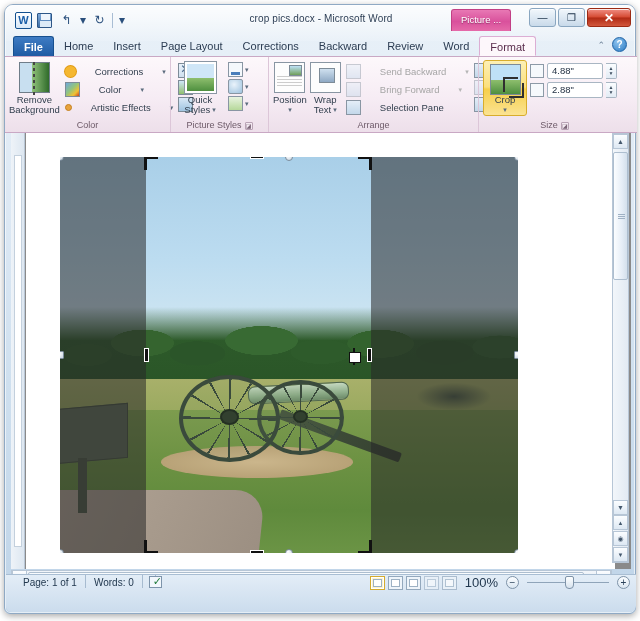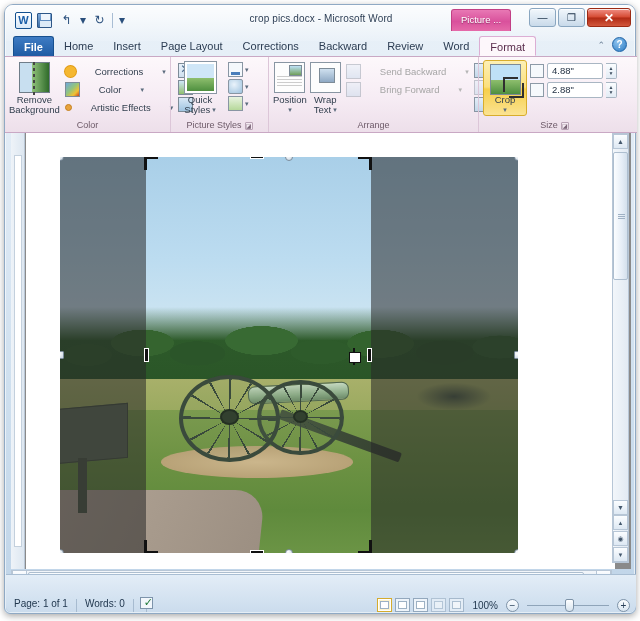--- a/index.html
+++ b/index.html
@@ -305,33 +305,33 @@
            background:linear-gradient(180deg,#fbfdff,#e6eef7 60%,#d4e0ec);
            border:1px solid #adbecf; border-radius:2px; }
   #hthumb::after{ content:"";position:absolute;left:50%;top:3px;width:5px;height:6px;margin-left:-2px;
            background:repeating-linear-gradient(90deg,#9fb1c4 0 1px,transparent 1px 2px);}
 
   
   #status-bar{
     position:absolute; left:1px; bottom:1px; width:630px; height:38px;
     background:linear-gradient(180deg,#e3edf7,#cbdced);
     border-top:1px solid #a9bed3; border-radius:0 0 6px 6px;
-    display:flex; align-items:flex-end; font-size:10px; color:#22384f;
+    display:flex; align-items:flex-start; font-size:10px; color:#22384f;padding-left:9px;
   }
   .sb-item{ padding:0 8px; height:16px; line-height:16px; white-space:nowrap; }
   .sb-div{ width:1px;height:13px;background:#a7bbd0; }
   #proof-icon{ width:15px;height:13px;position:relative; }
   #proof-icon::before{ content:"";position:absolute;left:0;top:1px;width:11px;height:10px;
                        background:#f2f7fc;border:1px solid #7d94ab; }
   #proof-icon::after{ content:"✓";position:absolute;left:4px;top:-2px;font-size:11px;color:#1f7a3a;}
   #view-buttons{ margin-left:auto; display:flex; align-items:center; gap:3px; padding-right:6px; }
   .vbtn{ width:15px;height:14px;border:1px solid #93a8bd;background:#eef4fa;position:relative; }
   .vbtn.active{ border:1px solid #d4ab2e;background:#fdf3cd;box-shadow:0 0 0 1px #fff inset; }
   .vbtn i{ position:absolute;left:2px;top:2px;right:2px;bottom:2px;background:#fff;border:1px solid #9db1c4;}
-  #zoom-pct{ font-size:10px;color:#22384f;padding:0 5px; }
+  #zoom-pct{ font-size:13px;color:#22384f;padding:0 5px; }
   .zoom-pm{ width:13px;height:13px;border-radius:50%;border:1px solid #7e93a8;
             background:linear-gradient(180deg,#fbfdff,#dae6f1);
             font-size:10px;line-height:11px;text-align:center;color:#2a415a; }
   #zoom-track{ width:82px;height:1px;background:#8fa4b9;position:relative;margin:0 5px; }
   #zoom-knob{ position:absolute; left:38px; top:-6px; width:9px; height:13px;
               background:linear-gradient(180deg,#fdfeff,#d7e3ee);
               border:1px solid #7e93a8; border-radius:2px 2px 4px 4px; }
 </style>
 </head>
 <body>
@@ -466,20 +466,24 @@
         <div style="display:flex;flex-direction:column;gap:1px;padding-top:3px;">
           <div class="smallitem disabled">
             <span class="ic ic-16 ic-arr" style="opacity:.45"></span>
             <span>Send Backward</span>
             <span class="caret disabled">▾</span>
           </div>
           <div class="smallitem disabled">
             <span class="ic ic-16 ic-arr" style="opacity:.45"></span>
             <span>Bring Forward</span>
             <span class="caret disabled">▾</span>
+          </div>
+          <div class="smallitem">
+            <span class="ic ic-16 ic-arr"></span>
+            <span>Selection Pane</span>
           </div>
         </div>
 
         <div style="display:flex;flex-direction:column;gap:2px;padding-top:3px;">
           <span style="display:flex;align-items:center;gap:2px;">
             <span class="ic ic-16 ic-arr"></span>
             <span class="caret">▾</span>
           </span>
           <span style="display:flex;align-items:center;gap:2px;">
             <span class="ic ic-16 ic-arr" style="opacity:.5"></span>

